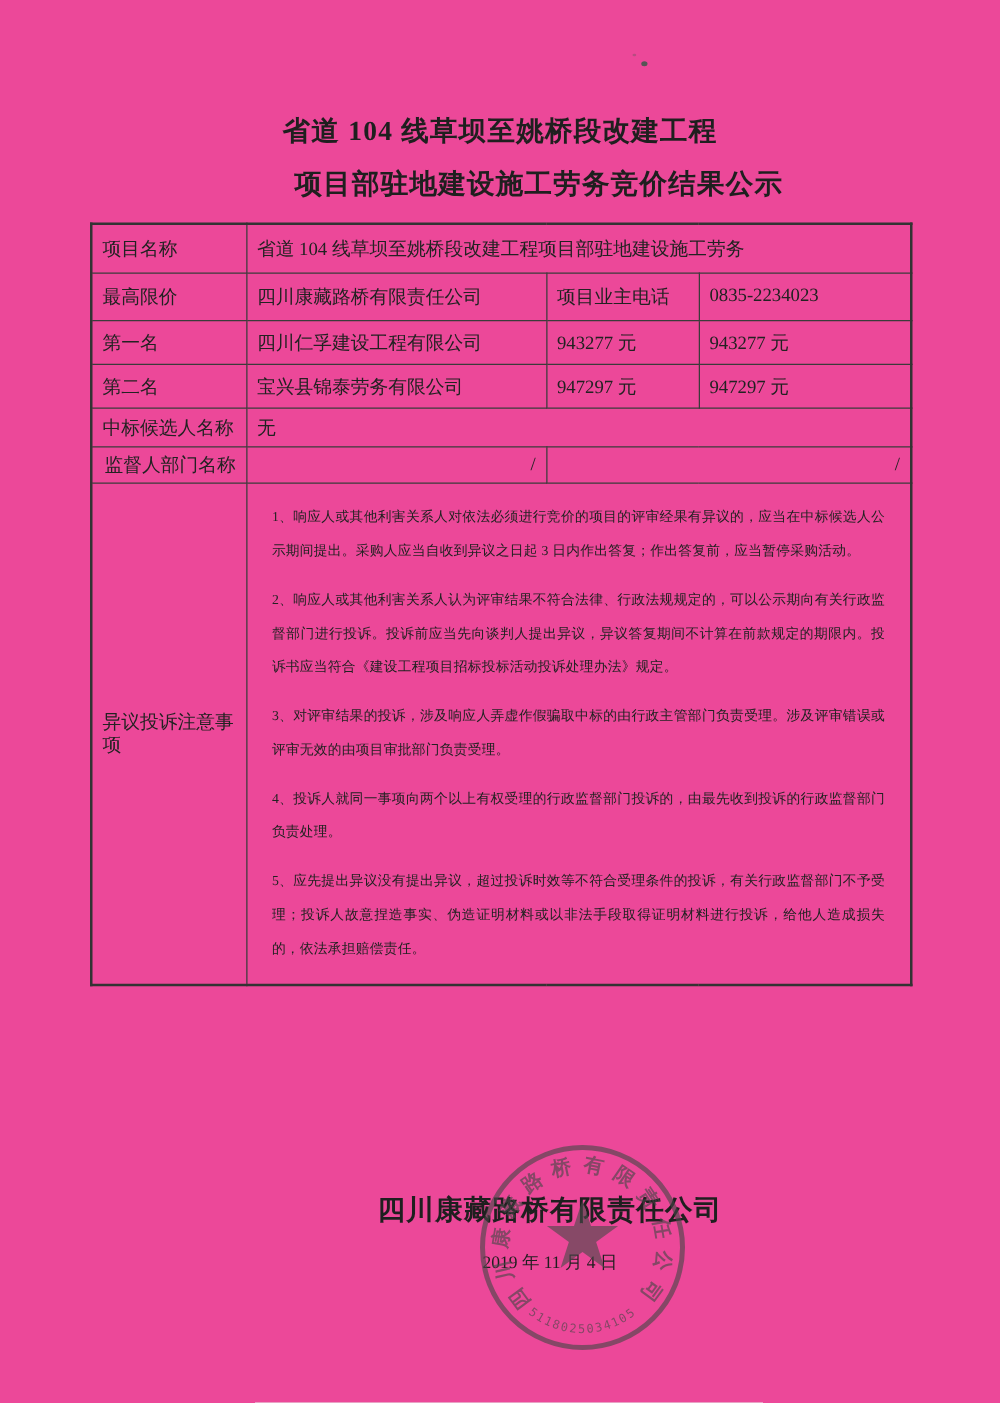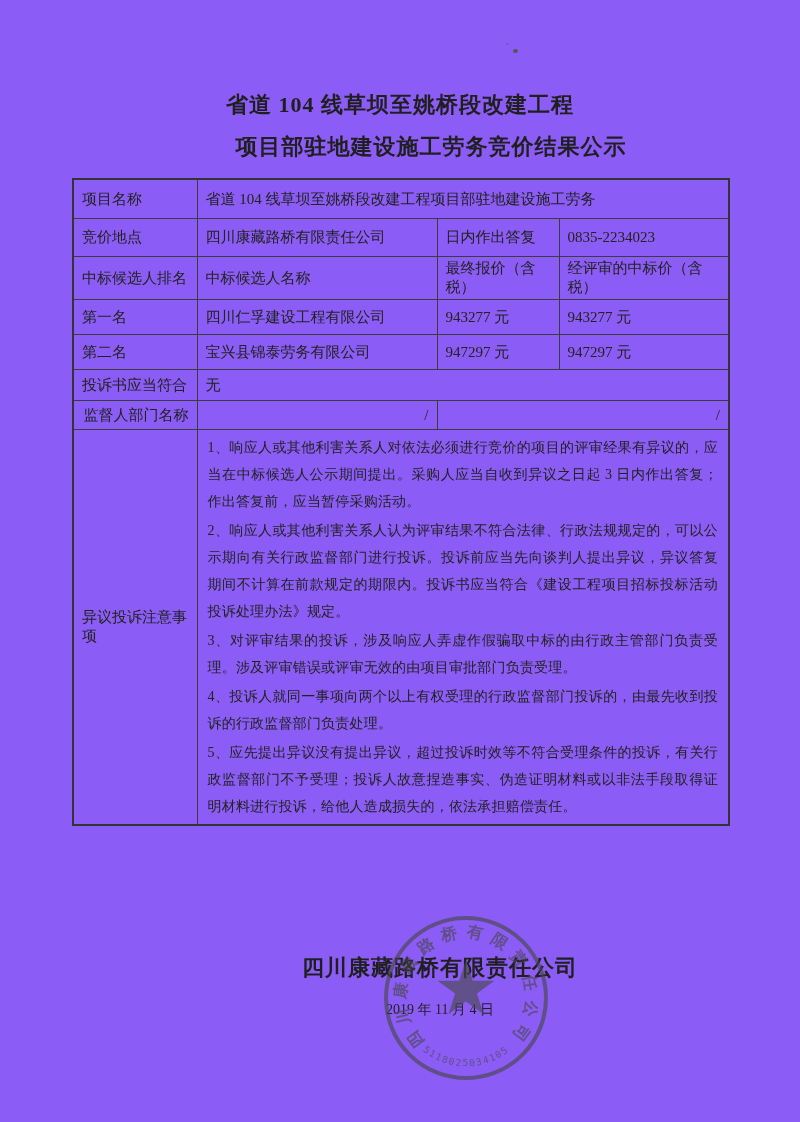--- a/index.html
+++ b/index.html
@@ -1,21 +1,21 @@
 <!DOCTYPE html>
 <html><head>
 <meta charset="utf-8">
 <style>
   html, body { margin: 0; padding: 0; background: #e8e8e8; }
   .page {
     position: relative;
     width: 800px;
     height: 1122px;
     margin: 0 auto;
-    background: #8b5cf6;
+    background: #ec4899;
     color: #1f1f1f;
     font-family: "Liberation Serif", "DejaVu Serif", serif;
     overflow: hidden;
   }
   .title {
     position: absolute;
     left: 0;
     width: 100%;
     text-align: center;
     font-size: 22px;
@@ -48,22 +48,22 @@
   tr.r3  td { height: 50px; }
   tr.r4  td { height: 27px; }
   tr.r5  td { height: 30px; }
   tr.r6  td { height: 30px; }
   tr.r7  td { height: 30px; }
   tr.r8  td { height: 28px; }
   tr.r9  td { height: 26px; }
   tr.r10 td { height: 24px; text-align: right; }
   td.notice-cell { padding: 6px 10px; vertical-align: top; }
   .notice-cell p {
-    margin: 2px;
-    font-size: 14px;
+    margin: 12px;
+    font-size: 11px;
     line-height: 27px;
     text-align: justify;
     letter-spacing: 0.2px;
   }
   .footer-company {
     position: absolute;
     top: 953px;
     left: 80px;
     width: 720px;
     text-align: center;
@@ -110,45 +110,39 @@
         <col style="width:240px">
         <col style="width:122px">
         <col style="width:170px">
     </colgroup>
     <tbody>
         <tr class="r1">
       <td class="lbl">项目名称</td>
       <td colspan="3">省道 104 线草坝至姚桥段改建工程项目部驻地建设施工劳务</td>
     </tr>
     <tr class="r2">
-      <td class="lbl">竞价地点</td>
+      <td class="lbl">最高限价</td>
       <td>四川康藏路桥有限责任公司</td>
-      <td class="lbl">日内作出答复</td>
+      <td class="lbl">项目业主电话</td>
       <td>0835-2234023</td>
-    </tr>
-    <tr class="r5">
-      <td class="lbl">中标候选人排名</td>
-      <td>中标候选人名称</td>
-      <td>最终报价（含税）</td>
-      <td>经评审的中标价（含税）</td>
     </tr>
     <tr class="r6">
       <td class="lbl">第一名</td>
       <td>四川仁孚建设工程有限公司</td>
       <td>943277 元</td>
       <td>943277 元</td>
     </tr>
     <tr class="r7">
       <td class="lbl">第二名</td>
       <td>宝兴县锦泰劳务有限公司</td>
       <td>947297 元</td>
       <td>947297 元</td>
     </tr>
     <tr class="r9">
-      <td class="lbl">投诉书应当符合</td>
+      <td class="lbl">中标候选人名称</td>
       <td colspan="3">无</td>
     </tr>
     <tr class="r10">
       <td class="lbl">监督人部门名称</td>
       <td>/</td>
       <td colspan="2">/</td>
     </tr>
     <tr class="r11">
       <td class="lbl">异议投诉注意事项</td>
       <td colspan="3" class="notice-cell">

